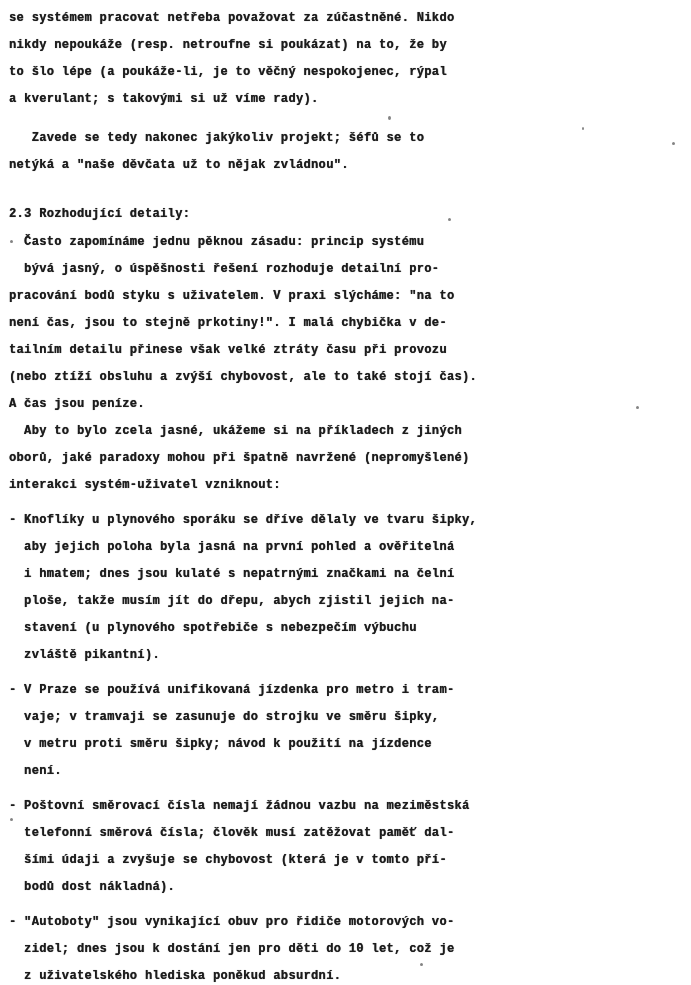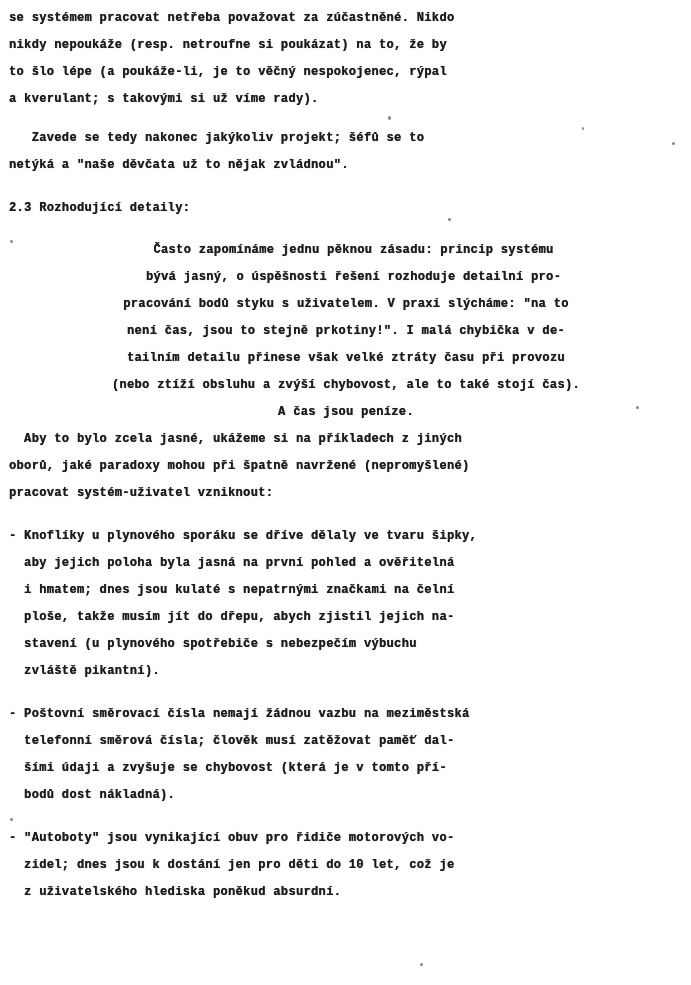--- a/index.html
+++ b/index.html
@@ -22,23 +22,23 @@
     line-height: 27px;
     letter-spacing: 0.35px;
     color: #1c1c1c;
     text-shadow: 0 0 0.7px rgba(10,10,10,0.75), 0.4px 0.4px 0 rgba(20,20,20,0.35);
   }
   .block {
     white-space: pre;
     margin: 0;
   }
   .para-zavede   { margin-top: 12px; }
-  .heading       { margin-top: 16px; }
-  .para-casto    { margin-top: 15px; text-align: center; }
-  .bullet        { margin-top: 16px; }
+  .heading       { margin-top: 22px; }
+  .para-casto    { margin-top: 1px; }
+  .bullet        { margin-top: 8px; }
   .speckle {
     position: absolute;
     background: rgba(30,30,30,0.55);
     border-radius: 50%;
   }
   .s1 { left: 388px; top: 116px; width: 3px; height: 4px; }
   .s2 { left: 672px; top: 142px; width: 3px; height: 3px; }
   .s3 { left: 10px;  top: 240px; width: 3px; height: 3px; }
   .s4 { left: 448px; top: 218px; width: 3px; height: 3px; }
   .s5 { left: 636px; top: 406px; width: 3px; height: 3px; }
@@ -64,29 +64,33 @@
   <div class="block para-casto">  Často zapomínáme jednu pěknou zásadu: princip systému
   bývá jasný, o úspěšnosti řešení rozhoduje detailní pro-
 pracování bodů styku s uživatelem. V praxi slýcháme: "na to
 není čas, jsou to stejně prkotiny!". I malá chybička v de-
 tailním detailu přinese však velké ztráty času při provozu
 (nebo ztíží obsluhu a zvýší chybovost, ale to také stojí čas).
 A čas jsou peníze.</div>
 
   <div class="block para-aby">  Aby to bylo zcela jasné, ukážeme si na příkladech z jiných
 oborů, jaké paradoxy mohou při špatně navržené (nepromyšlené)
-pracovat systém-uživatel vzniknout:</div>
+interakci systém-uživatel vzniknout:</div>
 
   <div class="block bullet">- Knoflíky u plynového sporáku se dříve dělaly ve tvaru šipky,
   aby jejich poloha byla jasná na první pohled a ověřitelná
   i hmatem; dnes jsou kulaté s nepatrnými značkami na čelní
   ploše, takže musím jít do dřepu, abych zjistil jejich na-
   stavení (u plynového spotřebiče s nebezpečím výbuchu
   zvláště pikantní).</div>
 
+  <div class="block bullet">- V Praze se používá unifikovaná jízdenka pro metro i tram-
+  vaje; v tramvaji se zasunuje do strojku ve směru šipky,
+  v metru proti směru šipky; návod k použití na jízdence
+  není.</div>
 
   <div class="block bullet">- Poštovní směrovací čísla nemají žádnou vazbu na meziměstská
   telefonní směrová čísla; člověk musí zatěžovat paměť dal-
   šími údaji a zvyšuje se chybovost (která je v tomto pří-
   bodů dost nákladná).</div>
 
   <div class="block bullet">- "Autoboty" jsou vynikající obuv pro řidiče motorových vo-
   zidel; dnes jsou k dostání jen pro děti do 10 let, což je
   z uživatelského hlediska poněkud absurdní.</div>
 

